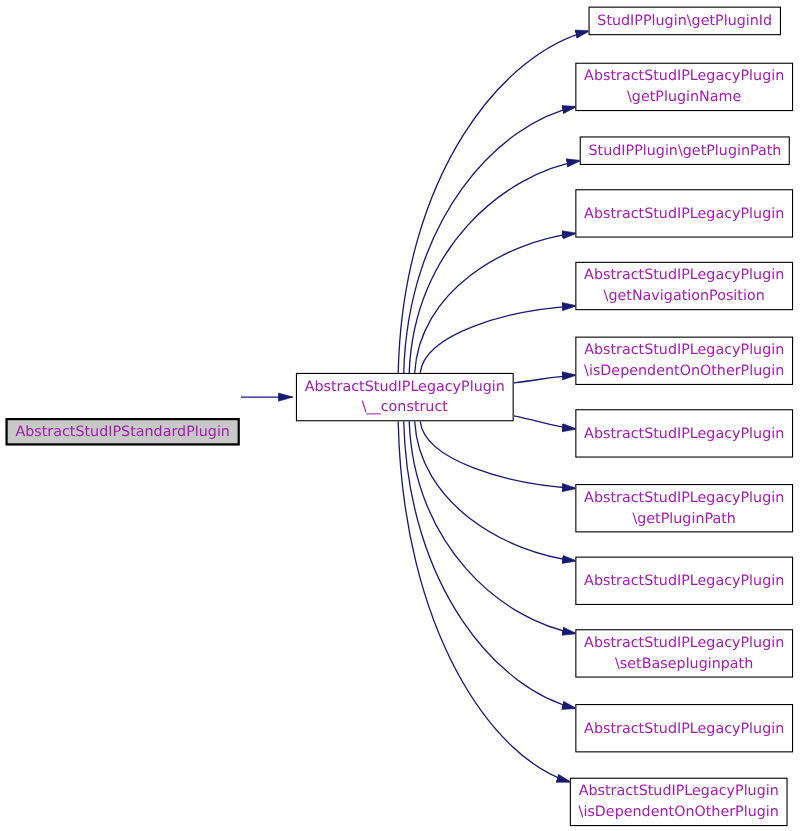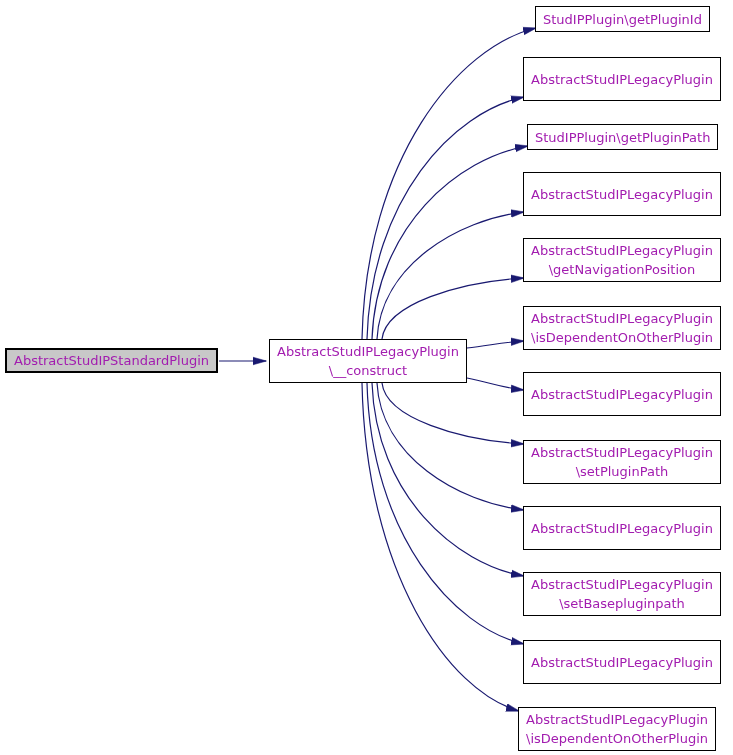--- a/index.html
+++ b/index.html
@@ -9,21 +9,21 @@
     overflow:hidden;
   }
   #edges-layer{position:absolute;left:0;top:0;}
   .node{
     position:absolute;box-sizing:border-box;
     background:#ffffff;border:1px solid #000000;color:#a21caf;
     font-size:13px;line-height:19px;text-align:center;white-space:nowrap;
     display:flex;flex-direction:column;justify-content:center;
     padding:0 7px;
   }
-  .node.focus{background:#c8c8c8;border-width:2px;}
+  .node.focus{background:#c8c8c8;border-width:2px;margin-top:32px;}
 </style>
 </head>
 <body>
 
 <div id="canvas">
   <svg id="edges-layer" width="733" height="755" viewBox="0 0 733 755" xmlns="http://www.w3.org/2000/svg">
     <defs>
       <marker id="arrowhead" markerUnits="userSpaceOnUse" markerWidth="14" markerHeight="10" viewBox="0 0 14 10" refX="13" refY="5" orient="auto">
         <path d="M0,1.2 L13.5,5 L0,8.8 z" fill="#191970" stroke="#191970" stroke-width="0.5"></path>
       </marker>
@@ -49,41 +49,42 @@
     </div>
     <div class="node" style="top: 339px; left: 269px; height: 44px;">
       <div>AbstractStudIPLegacyPlugin</div>
       <div>\__construct</div>
     </div>
     <div class="node" style="top: 6px; left: 535px; height: 26px;">
       <div>StudIPPlugin\getPluginId</div>
     </div>
     <div class="node" style="top: 57px; left: 523px; height: 44px;">
       <div>AbstractStudIPLegacyPlugin</div>
+      <div>\getPluginName</div>
     </div>
     <div class="node" style="top: 124px; left: 527px; height: 26px;">
       <div>StudIPPlugin\getPluginPath</div>
     </div>
     <div class="node" style="top: 172px; left: 523px; height: 44px;">
       <div>AbstractStudIPLegacyPlugin</div>
     </div>
     <div class="node" style="top: 238px; left: 523px; height: 44px;">
       <div>AbstractStudIPLegacyPlugin</div>
       <div>\getNavigationPosition</div>
     </div>
     <div class="node" style="top: 306px; left: 523px; height: 44px;">
       <div>AbstractStudIPLegacyPlugin</div>
       <div>\isDependentOnOtherPlugin</div>
     </div>
     <div class="node" style="top: 372px; left: 523px; height: 44px;">
       <div>AbstractStudIPLegacyPlugin</div>
     </div>
     <div class="node" style="top: 440px; left: 523px; height: 44px;">
       <div>AbstractStudIPLegacyPlugin</div>
-      <div>\setPluginPath</div>
+      <div>\getPluginPath</div>
     </div>
     <div class="node" style="top: 506px; left: 523px; height: 44px;">
       <div>AbstractStudIPLegacyPlugin</div>
     </div>
     <div class="node" style="top: 572px; left: 523px; height: 44px;">
       <div>AbstractStudIPLegacyPlugin</div>
       <div>\setBasepluginpath</div>
     </div>
     <div class="node" style="top: 640px; left: 523px; height: 44px;">
       <div>AbstractStudIPLegacyPlugin</div>

